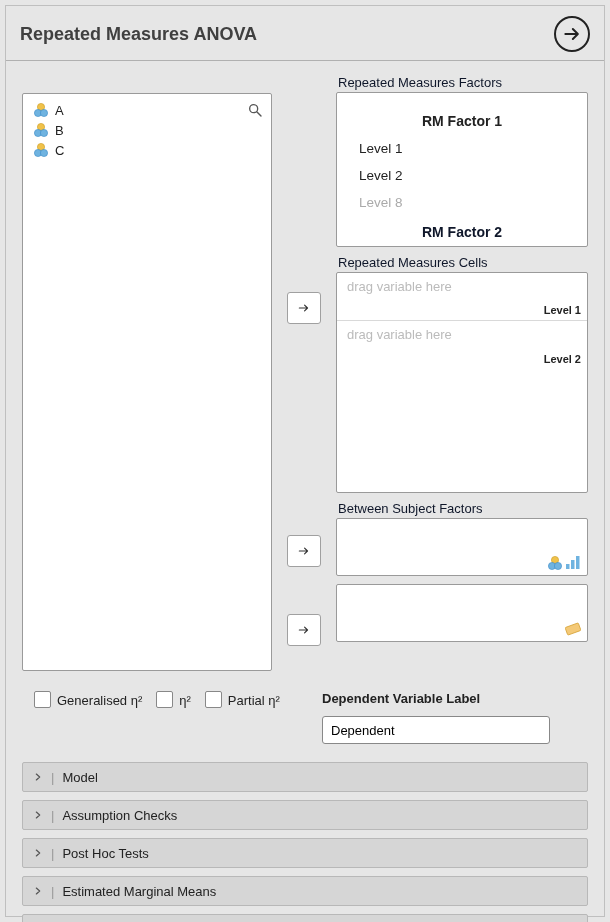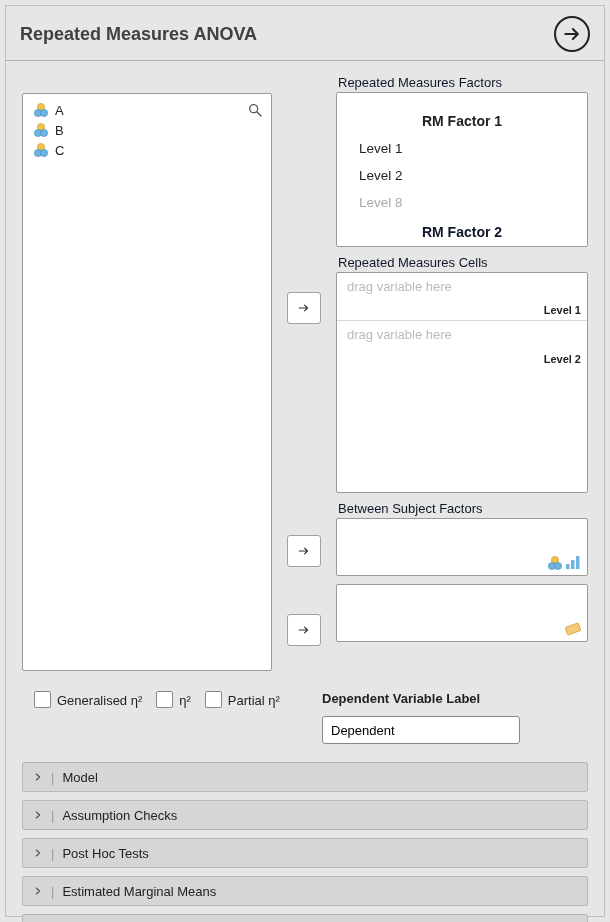--- a/index.html
+++ b/index.html
@@ -178,21 +178,21 @@
     font-size: 13px;
     cursor: pointer;
   }
   .chk-box {
     width: 17px; height: 17px;
     background: #fff;
     border: 1px solid #888;
     border-radius: 2px;
   }
   .text-input {
-    width: 198px;
+    width: 228px;
     height: 28px;
     border: 1px solid #888;
     border-radius: 3px;
     padding: 4px 8px;
     font-family: inherit;
     font-size: 13px;
     outline: none;
   }
 
   .collapsers { margin-top: 12px; display: flex; flex-direction: column; gap: 8px;}

